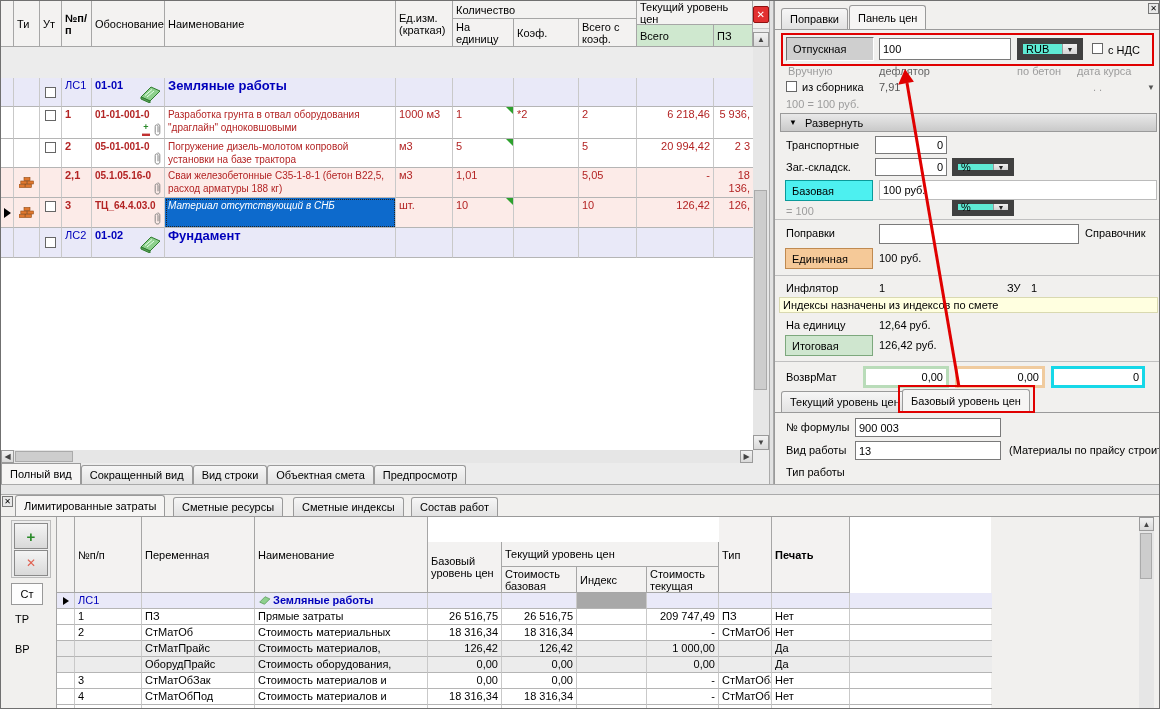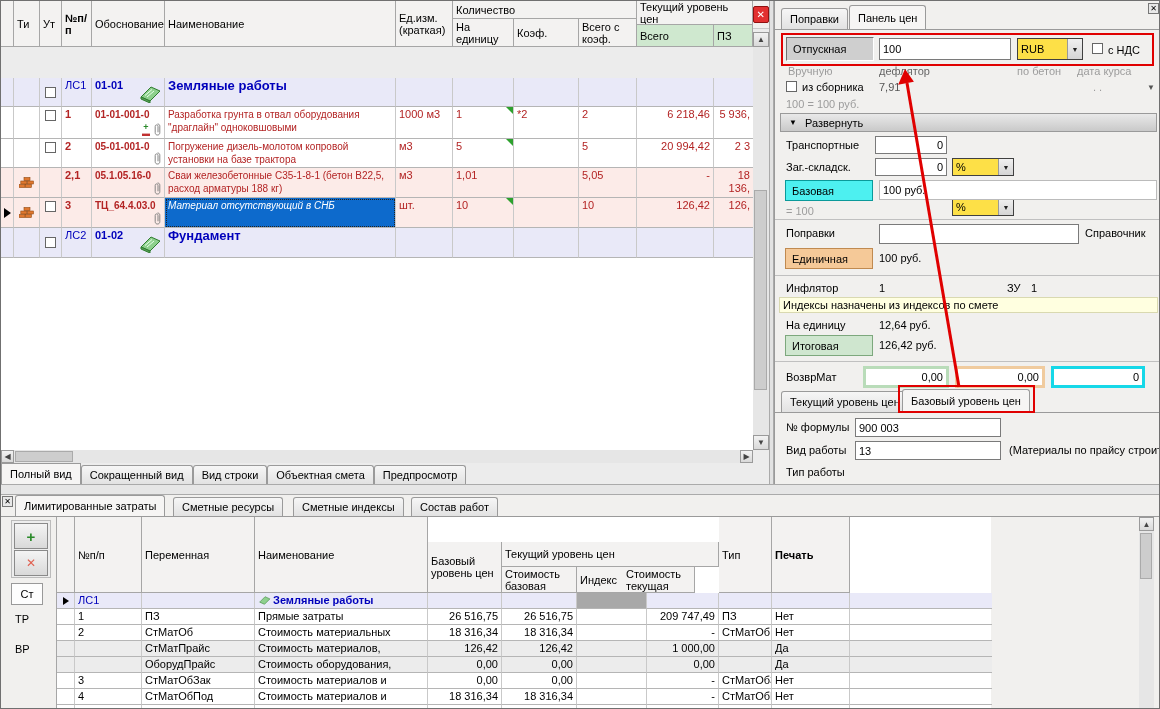--- a/index.html
+++ b/index.html
@@ -30,21 +30,21 @@
   .c{border-right:1px solid #c9c9c9;border-bottom:1px solid #b5b5b5;padding:1px 3px;font-size:11px;overflow:hidden;position:relative;line-height:13px;}
   .rt{color:#b32424;}.bt{color:#0000bb;font-weight:bold;}.rn{text-align:right;}
   .lav{background:#e9e9f8;}.pnk{background:#fcebe8;}.gry{background:#ececec;}
   .sel{background:#0d6acc;color:#fff;outline:1px dotted #222;outline-offset:-2px;font-style:italic;}
   .mgrow{display:grid;grid-template-columns:13px 26px 22px 30px 73px 231px 57px 61px 65px 58px 77px 39px;}
   .btrow{display:grid;grid-template-columns:18px 67px 113px 173px 74px 75px 70px 72px 53px 78px 142px;height:16px;}
   .btrow .c{line-height:14px;padding:0 3px;}
   .cb{display:inline-block;width:11px;height:11px;background:#fff;border:1px solid #666;}
   .btn{background:linear-gradient(#f4f4f4,#d9d9d9);border:1px solid #8a8a8a;font-size:11px;display:flex;align-items:center;padding:0 6px;}
   .inp{background:#fff;border:1px solid #7a7a7a;font-size:11px;padding:0 3px;display:flex;align-items:center;overflow:hidden;}
-  .dd{background:#fde047;border:1px solid #404040;position:relative;display:flex;align-items:center;padding:0 3px;}
+  .dd{background:#5eead4;border:6px solid #404040;position:relative;display:flex;align-items:center;padding:0 3px;}
   .ar{position:absolute;right:0;top:0;bottom:0;width:15px;background:linear-gradient(#f0f0f0,#d5d5d5);border-left:1px solid #999;display:flex;align-items:center;justify-content:center;font-size:7px;color:#222;}
   .tri{width:0;height:0;border-top:7px solid #2da02d;border-left:7px solid transparent;position:absolute;top:0;right:0;}
   .ptr{width:0;height:0;border-top:5px solid transparent;border-bottom:5px solid transparent;border-left:7px solid #000;}
   .tab{background:linear-gradient(#f6f6f6,#e2e2e2);border:1px solid #9a9a9a;border-bottom:none;border-radius:3px 3px 0 0;display:flex;align-items:center;padding:0 8px;font-size:11px;}
   .tab.on{background:#f6f5f4;height:24px;z-index:2;}
   .glab{color:#9c9c9c;}
   .sb{background:#e6e6e6;}
   .sbthumb{background:#cdcdcd;border:1px solid #aaa;}
   .sbbtn{background:linear-gradient(#f2f2f2,#d9d9d9);border:1px solid #9a9a9a;display:flex;align-items:center;justify-content:center;font-size:8px;color:#444;}
   .redbox{border:2px solid #e00000;pointer-events:none;z-index:40;}
@@ -444,21 +444,21 @@
     <div class="s" style="left:55px;top:22px;width:935px;height:193px;background:#fff;border-left:1px solid #a6a6a6">
 
       <div class="s hc" style="left:0;top:0;width:18px;height:76px"></div>
       <div class="s hc" style="left:18px;top:0;width:67px;height:76px">№п/п</div>
       <div class="s hc" style="left:85px;top:0;width:113px;height:76px">Переменная</div>
       <div class="s hc" style="left:198px;top:0;width:173px;height:76px">Наименование</div>
       <div class="s hc" style="left:371px;top:25px;width:74px;height:51px">Базовый уровень цен</div>
       <div class="s hc" style="left:445px;top:25px;width:217px;height:25px">Текущий уровень цен</div>
       <div class="s hc" style="left:445px;top:50px;width:75px;height:26px">Стоимость базовая</div>
       <div class="s hc" style="left:520px;top:50px;width:70px;height:26px">Индекс</div>
-      <div class="s hc" style="left:566px;top:50px;width:72px;height:26px">Стоимость текущая</div>
+      <div class="s hc" style="left:590px;top:50px;width:72px;height:26px">Стоимость текущая</div>
       <div class="s hc" style="left:662px;top:0;width:53px;height:76px">Тип</div>
       <div class="s hc" style="left:715px;top:0;width:78px;height:76px;font-weight:bold">Печать</div>
 
       <div class="s" style="left:0;top:76px;width:935px">
         <div class="btrow lav">
           <div class="c" style="display:flex;align-items:center;justify-content:center">
               <span class="ptr" style="border-left-width:6px;border-top-width:4px;border-bottom-width:4px"></span>
             </div>
           <div class="c" style="color:#0000bb">ЛС1</div>
           <div class="c"></div>

